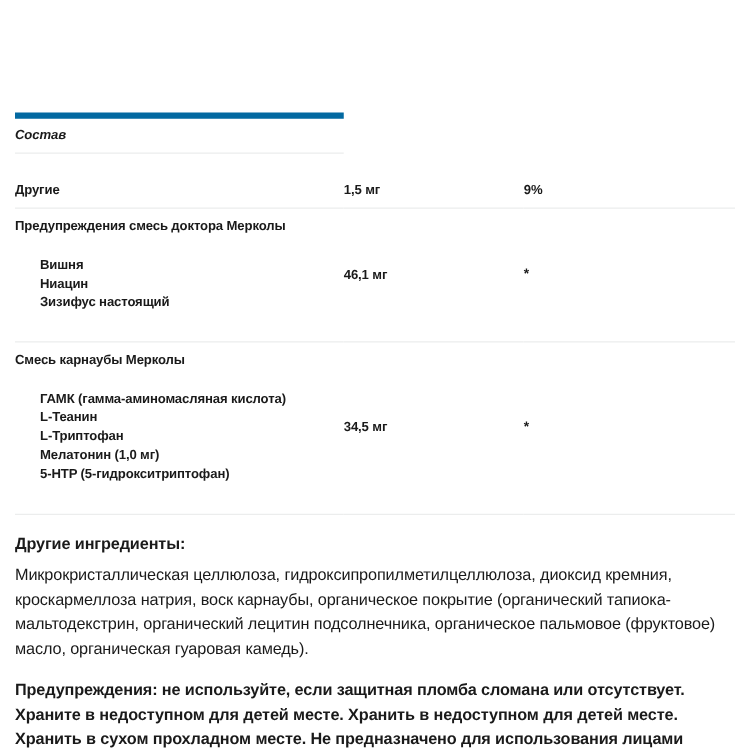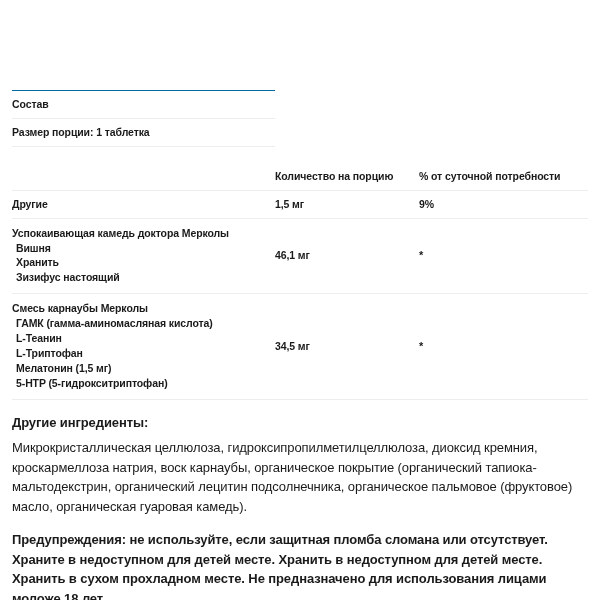--- a/index.html
+++ b/index.html
@@ -45,40 +45,41 @@
 
   
   tr.narrow-rule > td.col-name {
     border-bottom: 1px solid #eceded;
   }
   
   tr.wide-rule > td {
     border-bottom: 1px solid #eceded;
   }
   tr.top-rule > td.col-name {
-    border-top: 1px solid #0369a1;
+    border-top: 5px solid #0369a1;
+    font-style: italic;
   }
 
   .cell-pad {
     padding: 6px 0 6px 0;
   }
   .cell-pad-tall {
     padding: 7px 0 8px 0;
   }
 
   .txt-bold {
     font-weight: 700;
     letter-spacing: -0.1px;
   }
   .txt-head {
     font-weight: 700;
     letter-spacing: -0.1px;
   }
   .sub-list {
-    margin: 0;
+    margin: 16px;
     padding: 0;
     list-style: none;
   }
   .sub-list li {
     font-weight: 700;
     letter-spacing: -0.1px;
     padding-left: 4px;
   }
   .blend-title {
     font-weight: 700;
@@ -127,88 +128,70 @@
     <tbody>
 
       <tr class="narrow-rule top-rule">
         <td class="col-name">
           <div class="cell-pad txt-head">Состав</div>
         </td>
         <td class="col-amount"></td>
         <td class="col-dv"></td>
       </tr>
 
-      <tr class="narrow-rule">
-        <td class="col-name">
-          <div class="cell-pad txt-bold">Размер порции: 1 таблетка</div>
-        </td>
-        <td class="col-amount"></td>
-        <td class="col-dv"></td>
-      </tr>
 
 
       <tr>
         <td class="col-name" style="height:16px"></td>
         <td class="col-amount"></td>
         <td class="col-dv"></td>
       </tr>
 
-      <tr class="wide-rule">
-        <td class="col-name">
-          <div class="cell-pad"></div>
-        </td>
-        <td class="col-amount">
-          <div class="cell-pad txt-head">Количество на порцию</div>
-        </td>
-        <td class="col-dv">
-          <div class="cell-pad txt-head">% от суточной потребности</div>
-        </td>
-      </tr>
 
       <tr class="wide-rule">
         <td class="col-name">
           <div class="cell-pad blend-title">Другие</div>
         </td>
         <td class="col-amount">
           <div class="cell-pad amount-cell">1,5 мг</div>
         </td>
         <td class="col-dv">
           <div class="cell-pad dv-cell">9%</div>
         </td>
       </tr>
 
 
       <tr class="wide-rule">
         <td class="col-name">
           <div class="cell-pad-tall">
-            <div class="blend-title">Успокаивающая камедь доктора Мерколы</div>
+            <div class="blend-title">Предупреждения смесь доктора Мерколы</div>
             <ul class="sub-list">
               <li>Вишня</li>
-              <li>Хранить</li>
+              <li>Ниацин</li>
               <li>Зизифус настоящий</li>
             </ul>
           </div>
         </td>
         <td class="col-amount">
           <div class="amount-cell">46,1 мг</div>
         </td>
         <td class="col-dv">
           <div class="dv-cell star">*</div>
         </td>
       </tr>
 
       <tr class="wide-rule">
         <td class="col-name">
           <div class="cell-pad-tall">
             <div class="blend-title">Смесь карнаубы Мерколы</div>
             <ul class="sub-list">
               <li>ГАМК (гамма-аминомасляная кислота)</li>
               <li>L-Теанин</li>
               <li>L-Триптофан</li>
-              <li>Мелатонин (1,5 мг)</li>
+              <li>Мелатонин (1,0 мг)</li>
               <li>5-HTP (5-гидрокситриптофан)</li>
             </ul>
           </div>
         </td>
         <td class="col-amount">
           <div class="amount-cell">34,5 мг</div>
         </td>
         <td class="col-dv">
           <div class="dv-cell star">*</div>
         </td>

